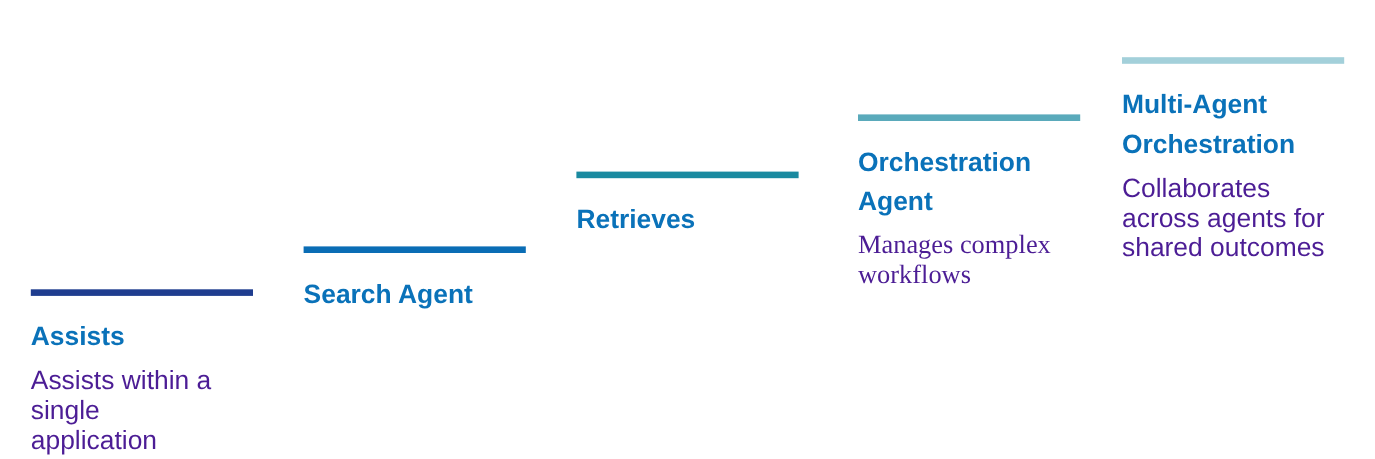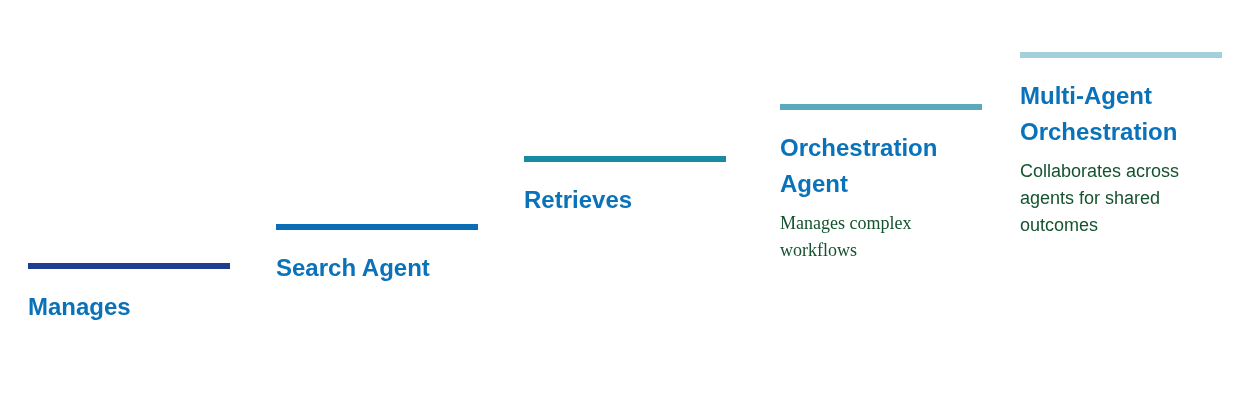--- a/index.html
+++ b/index.html
@@ -1,29 +1,30 @@
 <!DOCTYPE html>
 <html><head>
 <meta charset="utf-8">
 <style>
   html, body { margin: 0; padding: 0; background: #ffffff; }
   body { width: 1250px; height: 417px; position: relative; overflow: hidden;
          font-family: "Liberation Sans", "DejaVu Sans", sans-serif; }
   .step { position: absolute; width: 202px; }
   .bar { height: 6px; width: 202px; }
   .title { color: #0a72b9; font-weight: bold; font-size: 24px; line-height: 36px; margin-top: 20px; }
-  .desc { color: #14532d; font-size: 18px; line-height: 27px; margin-top: 8px; }
+  .desc { color: #4c1d95; font-size: 24px; line-height: 27px; margin-top: 8px; }
 </style>
 </head>
 <body>
 
 <div>
   <div class="step" style="left:28px; top:263px;">
     <div class="bar" style="background: rgb(31, 61, 143);"></div>
-    <div class="title">Manages</div>
+    <div class="title">Assists</div>
+    <div class="desc" style="width:180px;">Assists within a single application</div>
   </div>
   <div class="step" style="left:276px; top:224px;">
     <div class="bar" style="background: rgb(10, 109, 181);"></div>
     <div class="title">Search Agent</div>
   </div>
   <div class="step" style="left:524px; top:156px;">
     <div class="bar" style="background: rgb(26, 138, 160);"></div>
     <div class="title">Retrieves</div>
   </div>
   <div class="step" style="left:780px; top:104px;">

